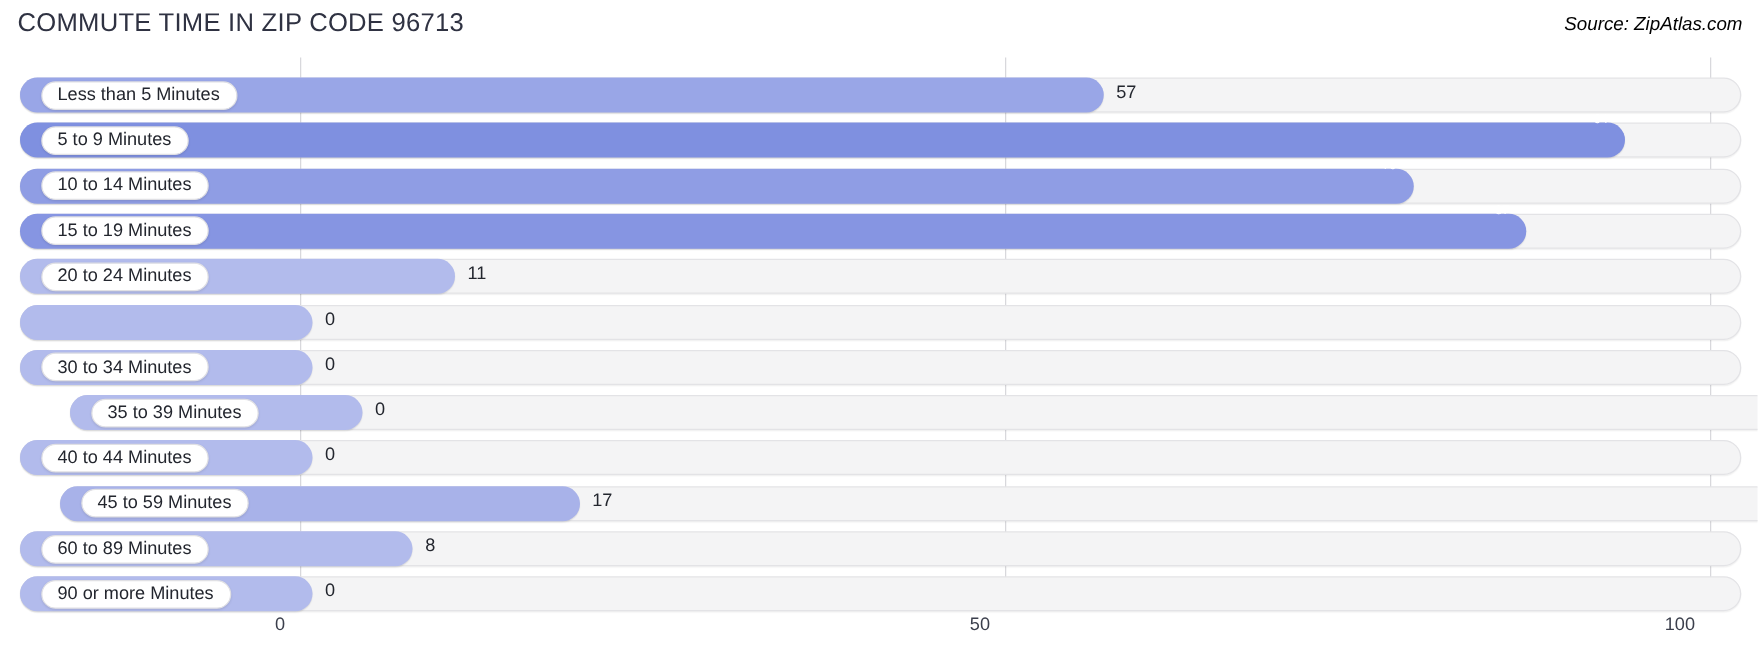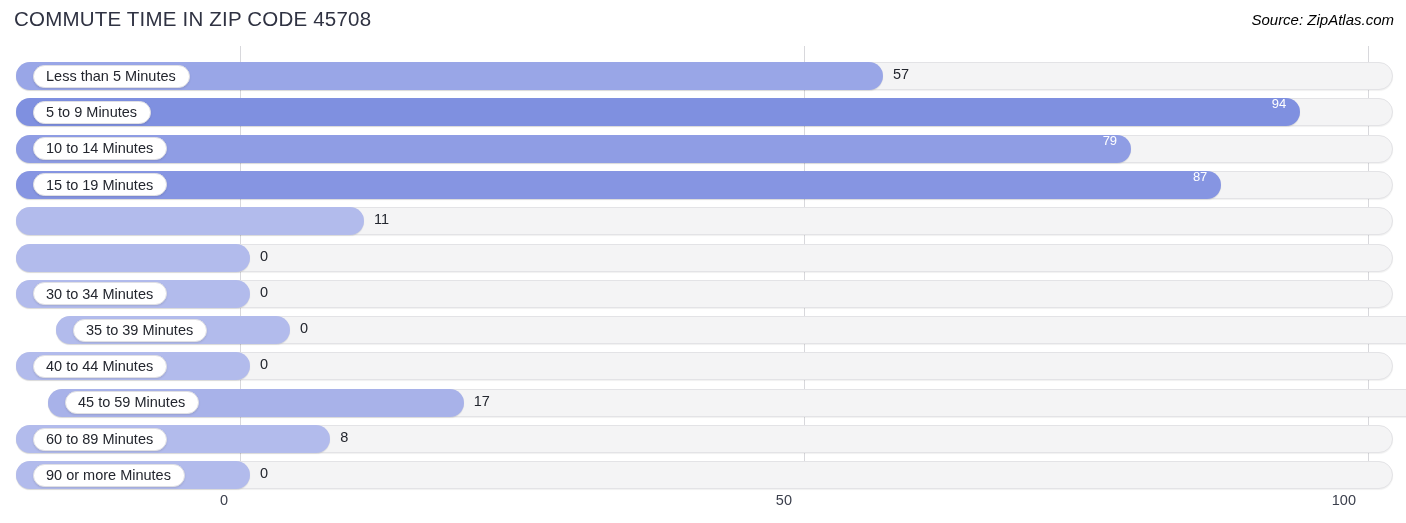--- a/index.html
+++ b/index.html
@@ -124,22 +124,22 @@
     position: absolute;
     top: 12px;
     font-size: 14.5px;
     color: #23262e;
     line-height: 1;
     white-space: nowrap;
   }
   
   .value-in {
     position: absolute;
-    top: 6px;
-    font-size: 13px;
+    top: 0;
+    font-size: 10px;
     color: #ffffff;
     line-height: 1;
     white-space: nowrap;
     text-align: right;
   }
 
   
   #axis {
     position: absolute;
     left: 0;
@@ -153,21 +153,21 @@
     font-size: 14.5px;
     color: #3b3f4c;
     white-space: nowrap;
     transform: translateX(-100%);
   }
 </style>
 </head>
 <body>
 
 <div id="header">
-  <div id="chart-title">COMMUTE TIME IN ZIP CODE 45708</div>
+  <div id="chart-title">COMMUTE TIME IN ZIP CODE 96713</div>
   <div id="source-label">Source: ZipAtlas.com</div>
 </div>
 
 <div id="plot">
   <div id="gridlines">
       <div class="gridline" style="left: 240px;"></div>
       <div class="gridline" style="left: 804px;"></div>
       <div class="gridline" style="left: 1368px;"></div>
     </div>
   <div id="rows-container">
@@ -199,20 +199,23 @@
         <div class="track"></div>
         <div class="bar" style="width: 1205.36px; background: rgb(134, 149, 226);"></div>
         <div class="label-pill">
           <span class="label-pill-text">15 to 19 Minutes</span>
         </div>
         <div class="value-in" style="left: 1173.36px; width: 34px;">87</div>
       </div>
       <div class="row" style="top: 154.2px;">
         <div class="track"></div>
         <div class="bar" style="width: 348.08px; background: rgb(178, 187, 236);"></div>
+        <div class="label-pill">
+          <span class="label-pill-text">20 to 24 Minutes</span>
+        </div>
         <div class="value-out" style="left: 374.08px;">11</div>
       </div>
       <div class="row" style="top: 190.5px;">
         <div class="track"></div>
         <div class="bar" style="width: 234px; background: rgb(178, 187, 236);"></div>
         <div class="value-out" style="left: 260px;">0</div>
       </div>
       <div class="row" style="top: 226.8px;">
         <div class="track"></div>
         <div class="bar" style="width: 234px; background: rgb(178, 187, 236);"></div>

